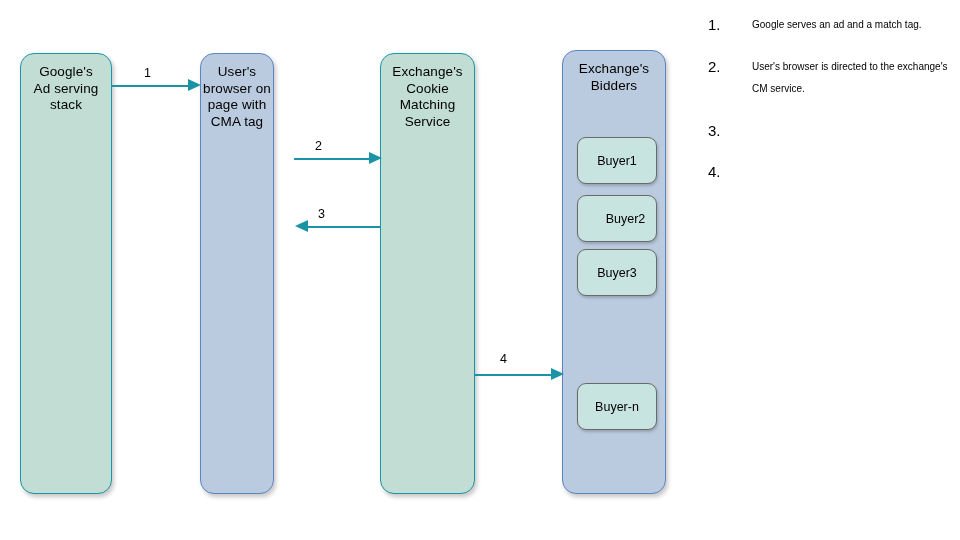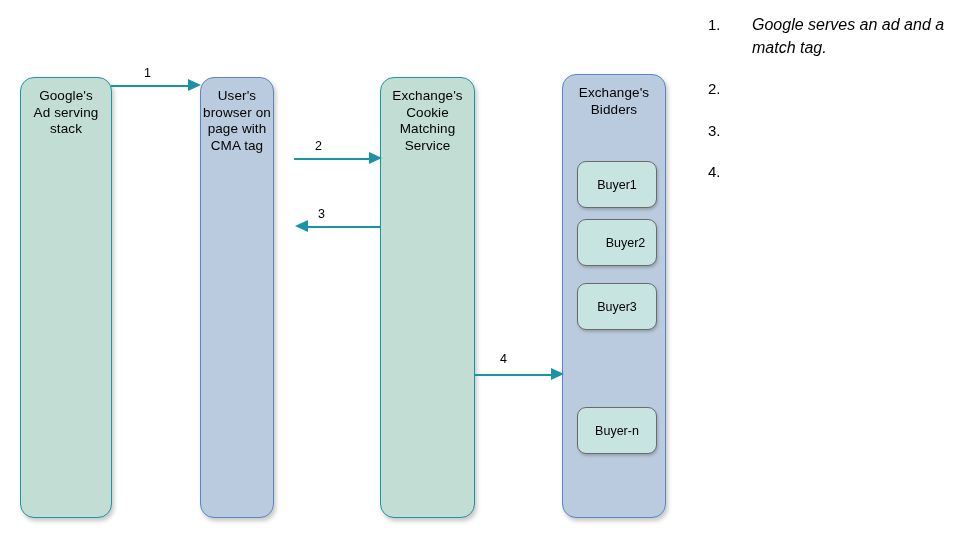--- a/index.html
+++ b/index.html
@@ -25,21 +25,20 @@
 
   .node {
     position: absolute;
     box-sizing: border-box;
     border-radius: 14px;
     border: 1.3px solid #1b97a8;
     box-shadow: 2px 3px 4px rgba(0,0,0,0.22);
     display: flex;
     justify-content: center;
     padding-top: 10px;
-    margin-top: 24px;
   }
   .node.green { background: #c2ddd3; border-color: #1a96a6; }
   .node.blue  { background: #bbcbdf; border-color: #5b86c4; }
 
   .node-label {
     font-size: 13.5px;
     line-height: 16.5px;
     text-align: center;
     white-space: pre-line;
     letter-spacing: 0.1px;
@@ -102,23 +101,22 @@
     margin-bottom: 19px;
   }
   .step-num {
     width: 44px;
     flex: 0 0 44px;
     font-size: 15px;
     line-height: 22.5px;
   }
   .step-text {
     flex: 1 1 auto;
-    font-size: 16px;
+    font-size: 10px;
     line-height: 22.5px;
-    font-style: italic;
   }
 </style>
 </head>
 <body>
 
 <div id="diagram">
 
   <div class="node green" id="node-google">
     <span class="node-label">Google's
 Ad serving
@@ -142,21 +140,21 @@
   <div class="node blue" id="node-bidders">
     <span class="node-label">Exchange's
 Bidders</span>
 
     <div class="buyer" style="top:86px;">
       <span>Buyer1</span>
     </div>
     <div class="buyer" style="top:144px;padding-left:17px;">
       <span>Buyer2</span>
     </div>
-    <div class="buyer" style="top:208px;">
+    <div class="buyer" style="top:198px;">
       <span>Buyer3</span>
     </div>
     <div class="buyer" style="top:332px;text-align:center;">
       <span>Buyer-n</span>
     </div>
   </div>
 
   <div class="arrow-line" style="left:111px; top:85px; width:78px;"></div>
   <div class="arrow-head right" style="left:188px; top:78.5px;"></div>
   <div class="arrow-num" style="left:144px; top:67px;">1</div>
@@ -175,20 +173,21 @@
 
 </div>
 
 <div id="steps">
   <div class="step">
     <div class="step-num">1.</div>
     <div class="step-text">Google serves an ad and a match tag.</div>
   </div>
   <div class="step">
     <div class="step-num">2.</div>
+    <div class="step-text">User's browser is directed to the exchange's CM service.</div>
   </div>
   <div class="step">
     <div class="step-num">3.</div>
   </div>
   <div class="step">
     <div class="step-num">4.</div>
   </div>
 </div>
 
 </body></html>

